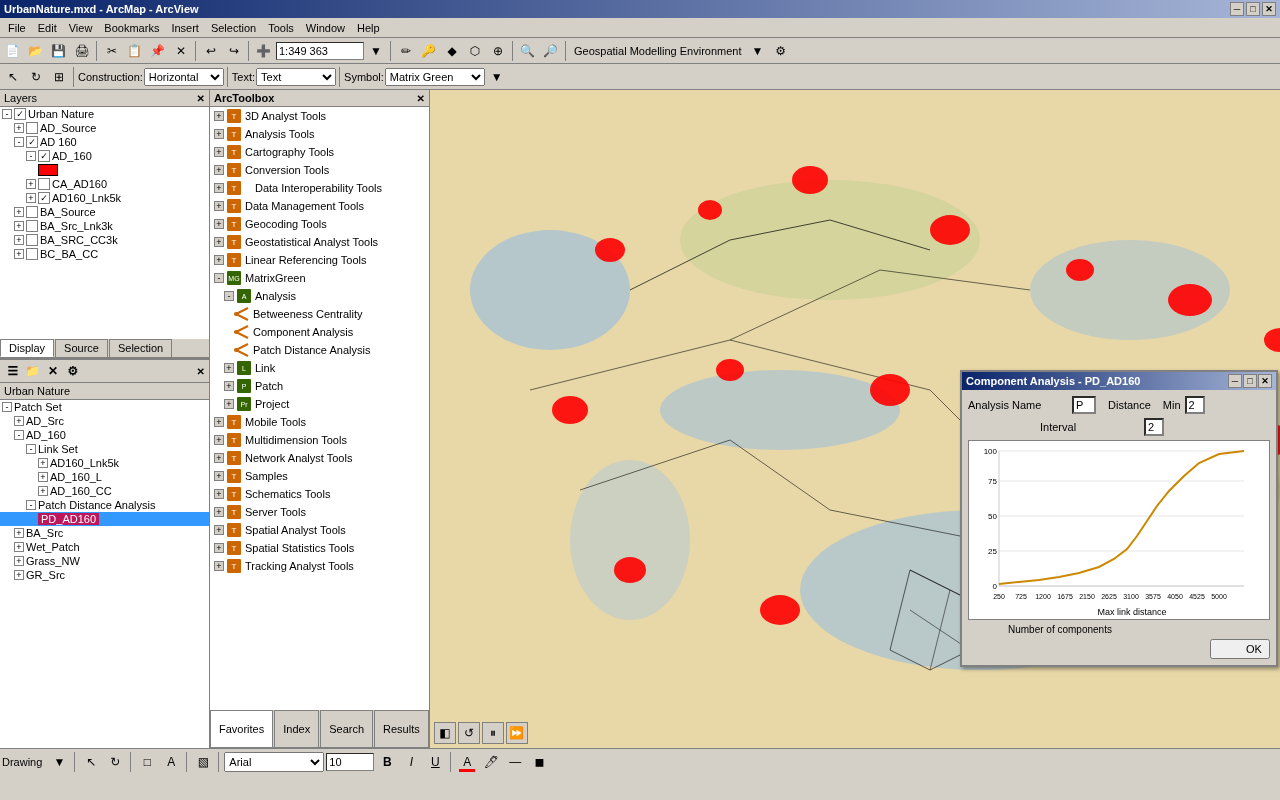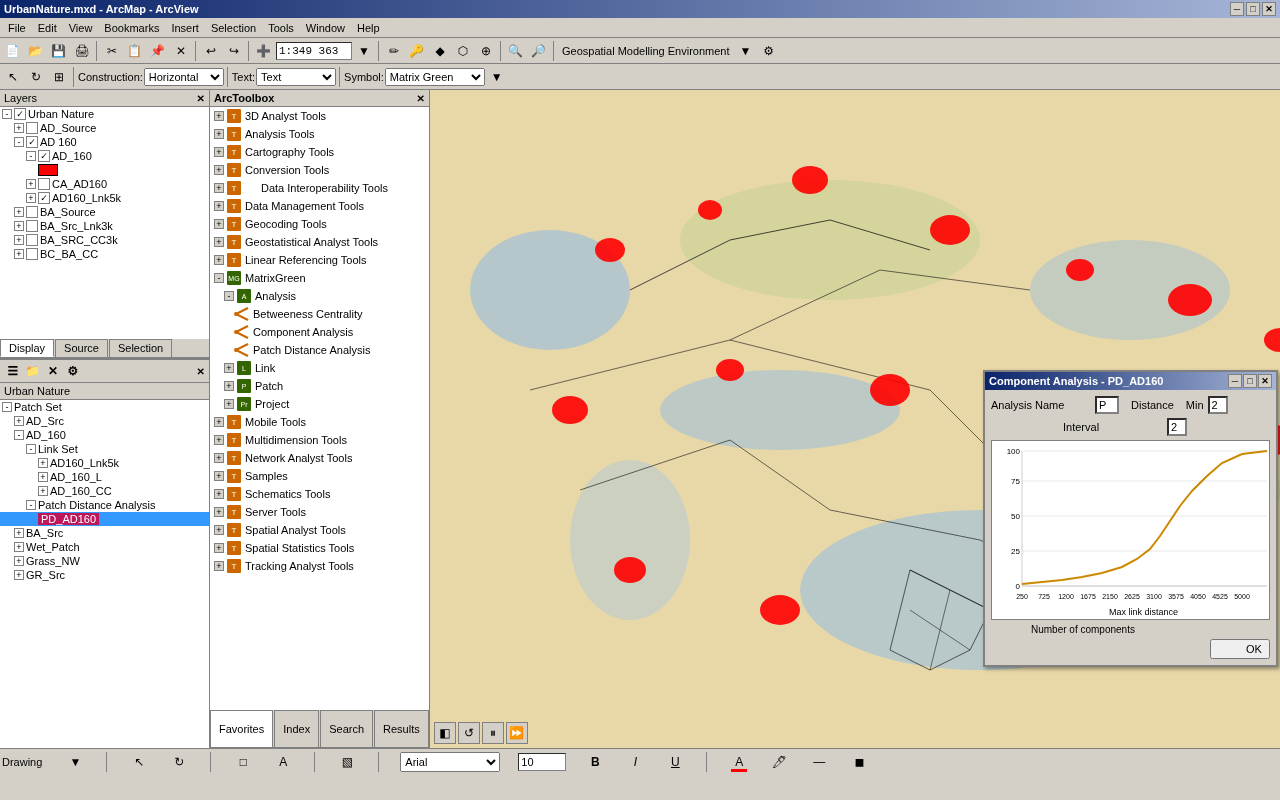--- a/index.html
+++ b/index.html
@@ -98,21 +98,21 @@
       position: relative;
       overflow: hidden;
       background: #b8d4e8;
     }
 
     
     .comp-panel {
       position: absolute;
       top: 280px;
       right: 2px;
-      width: 295px;
+      width: 318px;
       background: #d4d0c8;
       border: 2px solid #808080;
       box-shadow: 2px 2px 4px rgba(0,0,0,0.4);
     }
     .comp-title-bar {
       background: linear-gradient(to right, #0a246a, #a6b5d7);
       color: white;
       height: 18px;
       display: flex;
       align-items: center;
@@ -122,21 +122,21 @@
       justify-content: space-between;
     }
     .comp-title-btn { width: 14px; height: 14px; background: #d4d0c8; border: 1px solid #808080; font-size: 9px; display: flex; align-items: center; justify-content: center; cursor: pointer; color: black; }
     .comp-body { padding: 6px; }
     .comp-row { display: flex; align-items: center; margin-bottom: 4px; gap: 4px; }
     .comp-label { font-size: 11px; min-width: 100px; }
     .comp-input { height: 18px; border: 2px inset #808080; background: white; font-size: 11px; padding: 0 2px; width: 24px; }
     .comp-input-sm { height: 18px; border: 2px inset #808080; background: white; font-size: 11px; padding: 0 2px; width: 20px; }
 
     
-    .drawing-toolbar { height: 26px; background: #d4d0c8; border-top: 1px solid #808080; display: flex; align-items: center; padding: 1px 2px; gap: 18px; }
+    .drawing-toolbar { height: 26px; background: #d4d0c8; border-top: 1px solid #808080; display: flex; align-items: center; padding: 1px 2px; gap: 2px; }
 
     
     ::-webkit-scrollbar { width: 16px; height: 16px; }
     ::-webkit-scrollbar-track { background: #d4d0c8; }
     ::-webkit-scrollbar-thumb { background: #a0a0a0; border: 1px solid #808080; }
     ::-webkit-scrollbar-button { background: #d4d0c8; border: 1px solid #808080; height: 16px; width: 16px; }
 
     .split-container {
       display: flex;
       flex-direction: column;
@@ -178,21 +178,21 @@
   <div class="toolbar-sep"></div>
   <div class="toolbar-btn">✂</div>
   <div class="toolbar-btn">📋</div>
   <div class="toolbar-btn">📌</div>
   <div class="toolbar-btn">✕</div>
   <div class="toolbar-sep"></div>
   <div class="toolbar-btn">↩</div>
   <div class="toolbar-btn">↪</div>
   <div class="toolbar-sep"></div>
   <div class="toolbar-btn">➕</div>
-  <input class="toolbar-input" style="width: 76px; font-family: Liberation Mono, monospace;" value="1:349 363">
+  <input class="toolbar-input" style="width: 88px;" value="1:349 363">
   <div class="toolbar-btn">▼</div>
   <div class="toolbar-sep"></div>
   <div class="toolbar-btn">✏</div>
   <div class="toolbar-btn">🔑</div>
   <div class="toolbar-btn">◆</div>
   <div class="toolbar-btn">⬡</div>
   <div class="toolbar-btn">⊕</div>
   <div class="toolbar-sep"></div>
   <div class="toolbar-btn">🔍</div>
   <div class="toolbar-btn">🔎</div>
@@ -445,21 +445,21 @@
           </svg>
         <span style="margin-left:3px;">Conversion Tools</span>
       </div>
 
       <div class="toolbox-item">
         <span class="toolbox-expand">+</span>
         <svg width="16" height="16">
             <rect x="1" y="1" width="14" height="14" fill="#cc6600" rx="1"></rect>
             <text x="8" y="11" text-anchor="middle" fill="white" font-size="8">T</text>
           </svg>
-        <span style="margin-left:19px;">Data Interoperability Tools</span>
+        <span style="margin-left:13px;">Data Interoperability Tools</span>
       </div>
 
       <div class="toolbox-item">
         <span class="toolbox-expand">+</span>
         <svg width="16" height="16">
             <rect x="1" y="1" width="14" height="14" fill="#cc6600" rx="1"></rect>
             <text x="8" y="11" text-anchor="middle" fill="white" font-size="8">T</text>
           </svg>
         <span style="margin-left:3px;">Data Management Tools</span>
       </div>

